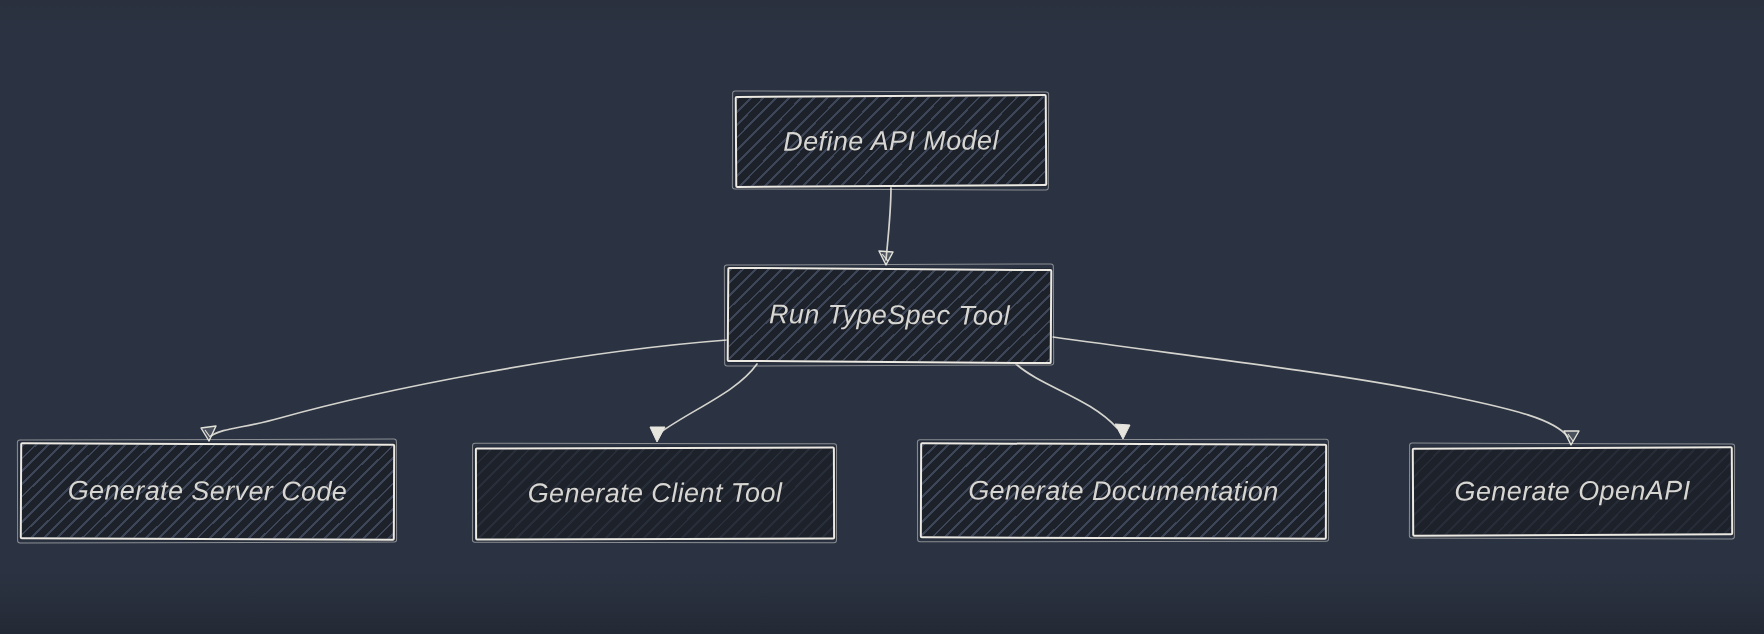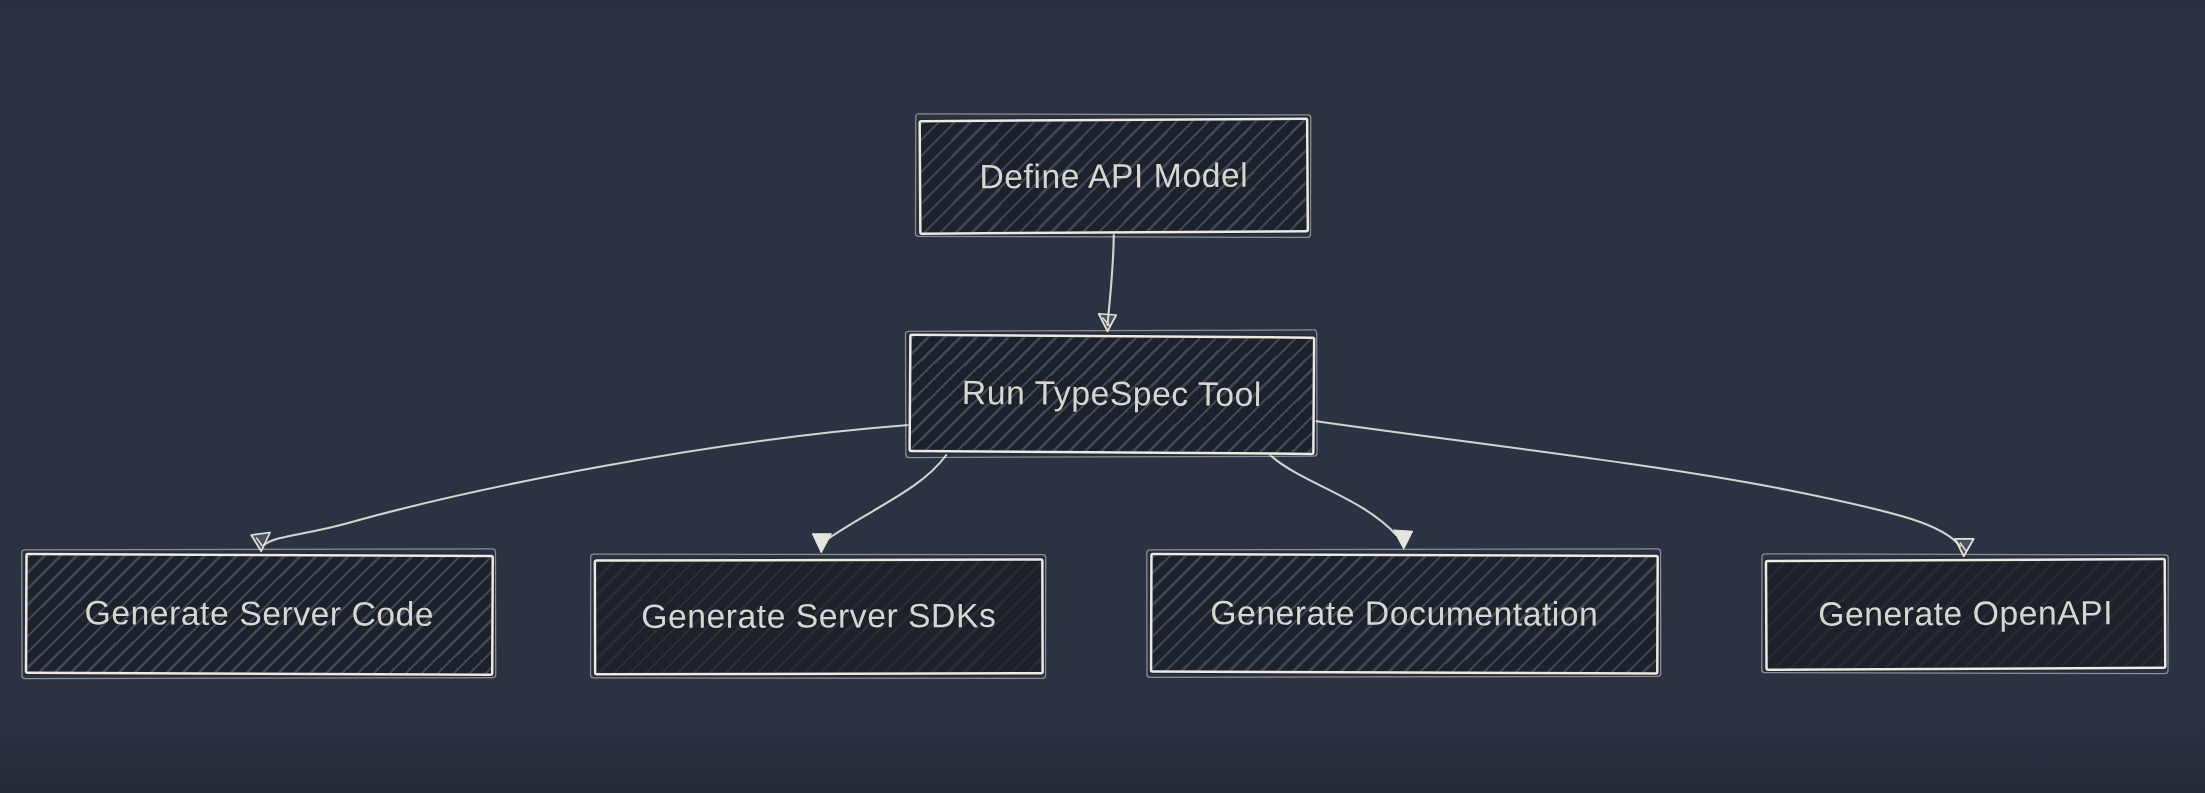--- a/index.html
+++ b/index.html
@@ -7,20 +7,21 @@
     padding: 0;
     background: #232934;
   }
   .stage {
     position: relative;
     width: 1764px;
     height: 634px;
     overflow: hidden;
     background: linear-gradient(180deg, #2a303e 0%, #2b3342 6%, #2b3342 90%, #272d3a 96%, #232934 100%);
     font-family: "Liberation Sans", "DejaVu Sans", sans-serif;
+    font-style: italic;
   }
   .edges {
     position: absolute;
     left: 0;
     top: 0;
     width: 1764px;
     height: 634px;
   }
   .edge {
     fill: none;
@@ -126,21 +127,21 @@
 
   <div class="node" style="left:727px; top:268px; width:325px; height:95px; --rot:0.4deg; --hatch:0.42;">
     <span class="label">Run TypeSpec Tool</span>
   </div>
 
   <div class="node" style="left:20px; top:443px; width:375px; height:97px; --rot:0.25deg; --hatch:0.42;">
     <span class="label">Generate Server Code</span>
   </div>
 
   <div class="node" style="left:475px; top:447px; width:360px; height:93px; --rot:-0.15deg; --hatch:0.14;">
-    <span class="label">Generate Server SDKs</span>
+    <span class="label">Generate Client Tool</span>
   </div>
 
   <div class="node" style="left:920px; top:443px; width:407px; height:96px; --rot:0.2deg; --hatch:0.42;">
     <span class="label">Generate Documentation</span>
   </div>
 
   <div class="node" style="left:1412px; top:447px; width:321px; height:89px; --rot:-0.3deg; --hatch:0.12;">
     <span class="label">Generate OpenAPI</span>
   </div>
 

